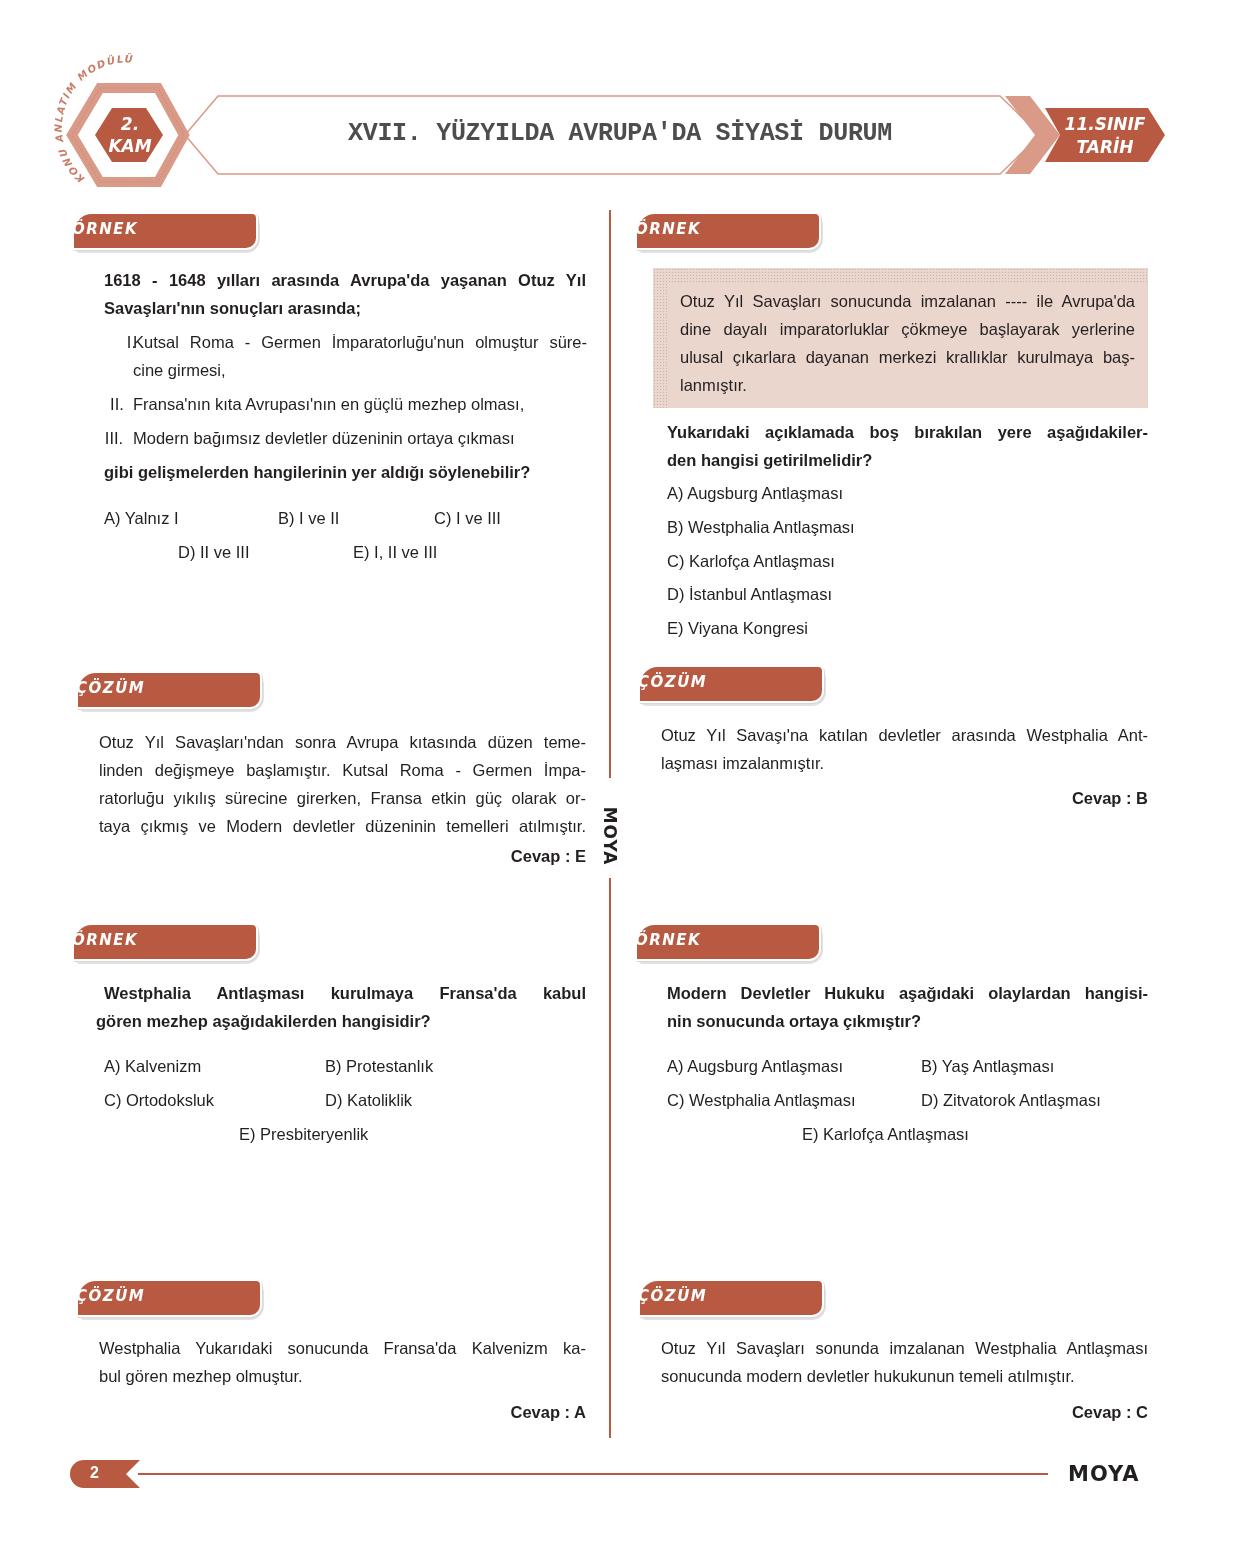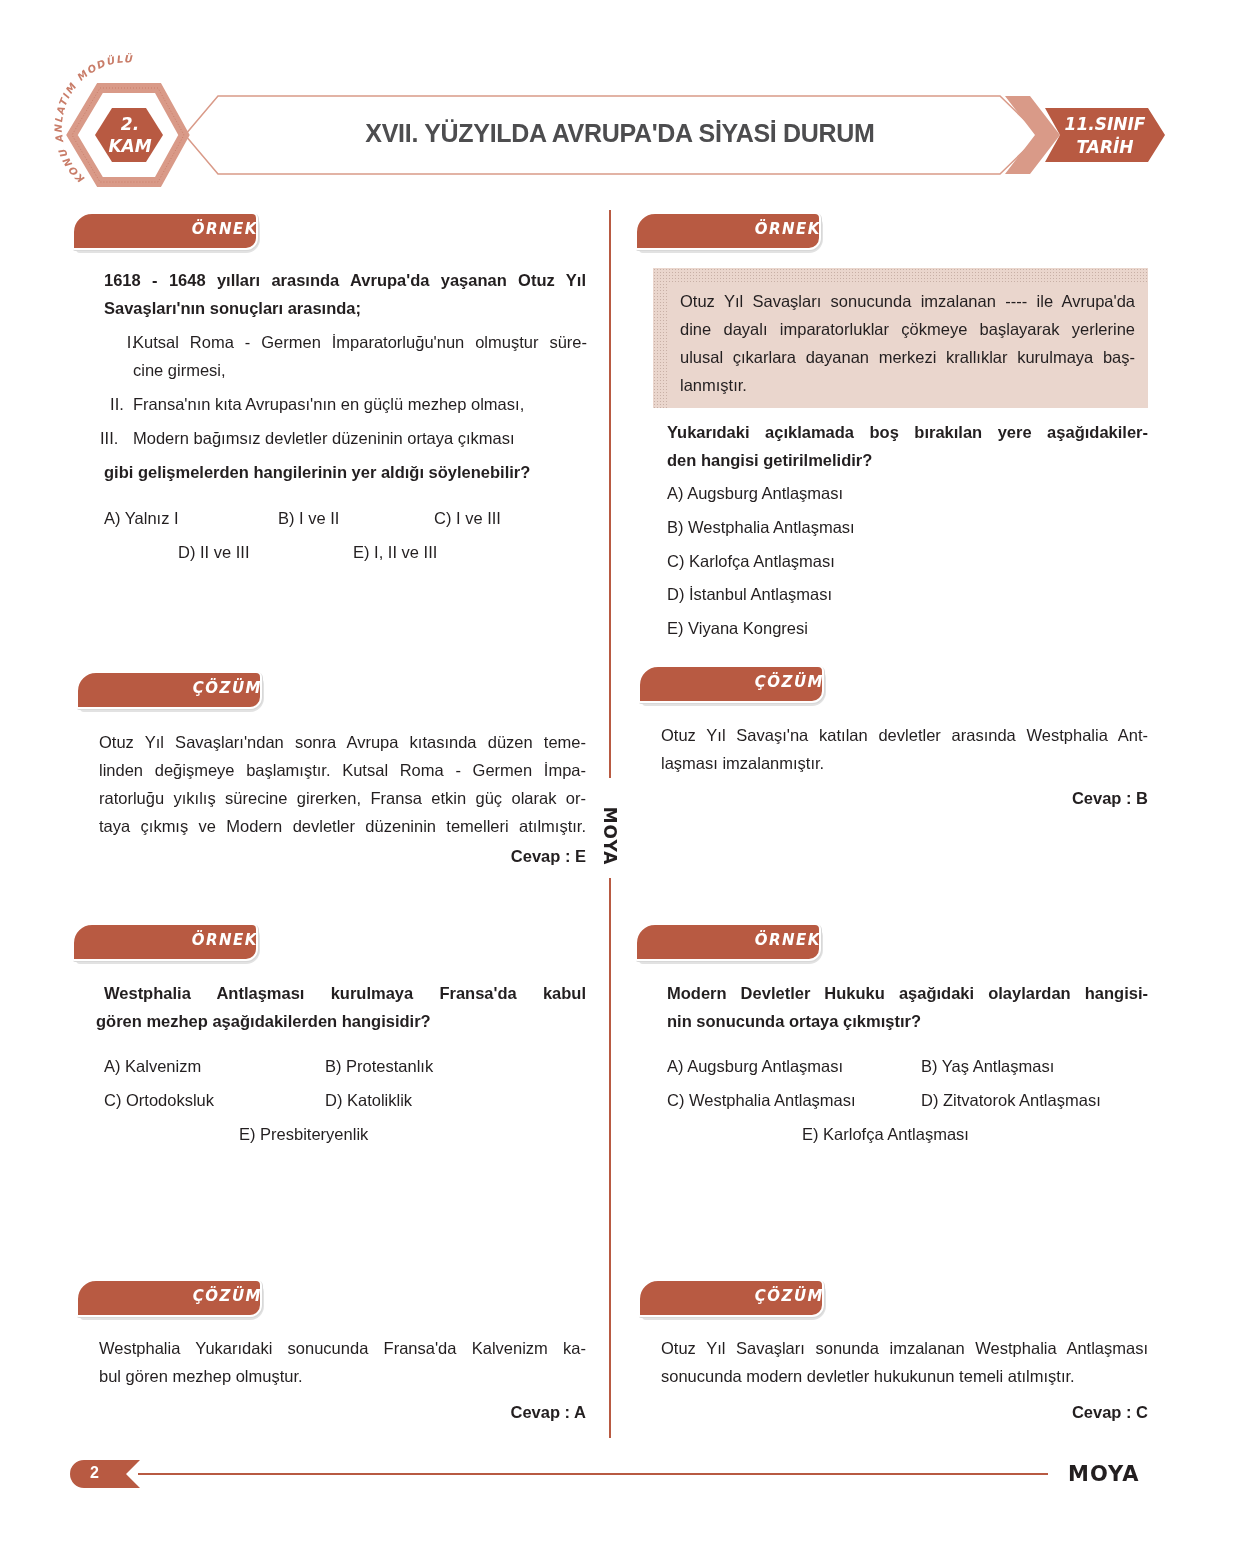--- a/index.html
+++ b/index.html
@@ -1,38 +1,38 @@
 <!DOCTYPE html>
 <html><head>
 <meta charset="utf-8">
 <style>
   html, body { margin: 0; padding: 0; background: #ffffff; }
   body { width: 1247px; height: 1559px; position: relative; overflow: hidden;
          font-family: "Liberation Sans", sans-serif; color: #231f20; }
   .abs { position: absolute; }
   .hdr-title { position: absolute; left: 240px; top: 119px; width: 760px; text-align: center;
-               font-family: Liberation Sans, sans-serif; font-weight: bold; font-size: 25px;
+               font-family: Liberation Mono, monospace; font-weight: bold; font-size: 25px;
                color: #4d4d4f; letter-spacing: -0.3px; }
   .badge-text { position: absolute; font-family: "DejaVu Sans", sans-serif; font-weight: bold;
                 font-style: italic; color: #fff; text-align: center; }
   .grade-text { position: absolute; left: 1050px; width: 110px; text-align: center;
                 font-family: "DejaVu Sans", sans-serif; font-weight: bold; font-style: italic;
                 color: #fff; font-size: 17px; line-height: 22px; }
 
   
   .divider { position: absolute; left: 609px; width: 1.5px; background: #b85a42; }
 
   
   .tag { position: absolute; width: 190px; height: 44px; }
   .tag .shadow { position: absolute; left: 4px; top: 5px; width: 184px; height: 36px;
                  background: #e2e2e2; border-radius: 22px 8px 14px 4px; }
   .tag .body { position: absolute; left: 0; top: 0; width: 182px; height: 34px;
                background: #b85a42; border-radius: 20px 6px 12px 2px;
                border: 2px solid #fff; box-shadow: 1px 1px 0 #d8d8d8; }
-  .tag .label { position: absolute; left: 0; top: 8px; width: 186px; text-align: right;
+  .tag .label { position: absolute; left: 0; top: 8px; width: 186px; text-align: left;
                 font-family: "DejaVu Sans", sans-serif; font-style: italic; font-weight: bold;
                 font-size: 15px; color: #fff; letter-spacing: 1.5px; }
 
   
   .q { position: absolute; font-size: 16.5px; line-height: 28px; text-align: justify; }
   .q.bold { font-weight: bold; }
   .roman { position: absolute; font-size: 16.5px; line-height: 28px; }
   .opt { position: absolute; font-size: 16.5px; line-height: 24px; white-space: nowrap; }
   .para { position: absolute; font-size: 16.5px; line-height: 28px; text-align: justify; }
   .answer { position: absolute; font-size: 16.5px; font-weight: bold; text-align: right; }
@@ -99,21 +99,21 @@
 </div>
 
 <div class="q bold" style="left:104px;top:266px;width:482px;text-align-last:justify">1618 - 1648 yılları arasında Avrupa'da yaşanan Otuz Yıl</div>
 <div class="q bold" style="left:104px;top:294px;width:482px">Savaşları'nın sonuçları arasında;</div>
 
 <div class="roman" style="left:116px;top:328px;width:20px;text-align:right">I.</div>
 <div class="roman" style="left:133px;top:328px;width:454px;text-align:justify;text-align-last:justify">Kutsal Roma - Germen İmparatorluğu'nun olmuştur süre-</div>
 <div class="roman" style="left:133px;top:356px">cine girmesi,</div>
 <div class="roman" style="left:106px;top:390px;width:22px;text-align:center">II.</div>
 <div class="roman" style="left:133px;top:390px">Fransa'nın kıta Avrupası'nın en güçlü mezhep olması,</div>
-<div class="roman" style="left:100px;top:424px;width:28px;text-align:left">III.</div>
+<div class="roman" style="left:100px;top:424px;width:28px;text-align:center">III.</div>
 <div class="roman" style="left:133px;top:424px">Modern bağımsız devletler düzeninin ortaya çıkması</div>
 <div class="q bold" style="left:104px;top:458px">gibi gelişmelerden hangilerinin yer aldığı söylenebilir?</div>
 
 <div class="opt" style="left:104px;top:506px">A) Yalnız I</div>
 <div class="opt" style="left:278px;top:506px">B) I ve II</div>
 <div class="opt" style="left:434px;top:506px">C) I ve III</div>
 <div class="opt" style="left:178px;top:540px">D) II ve III</div>
 <div class="opt" style="left:353px;top:540px">E) I, II ve III</div>
 
 <div class="tag" style="left:76px;top:671px">

